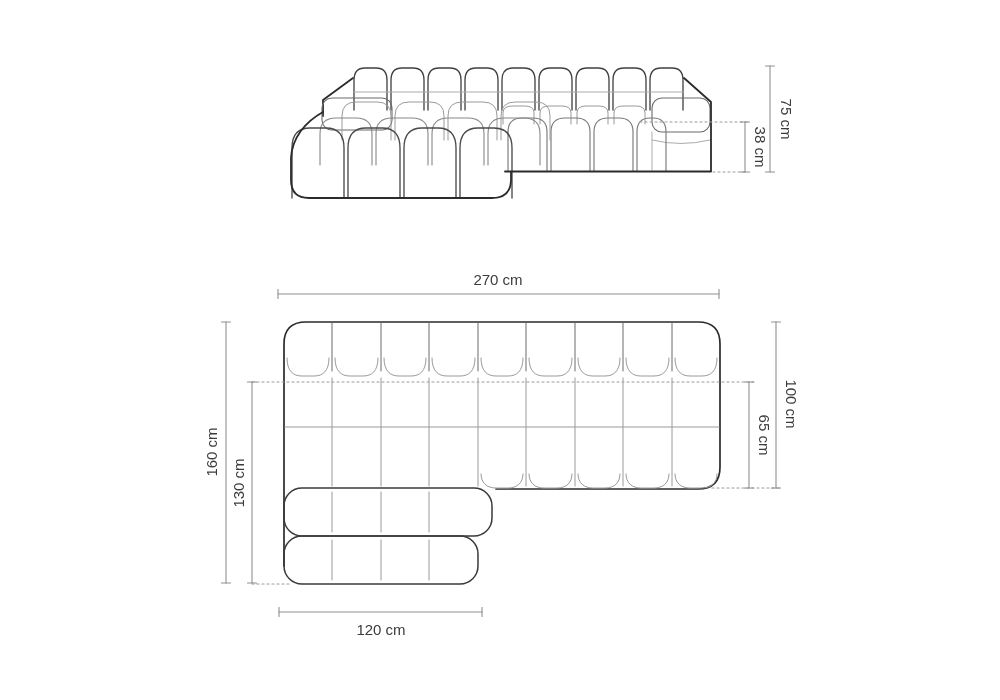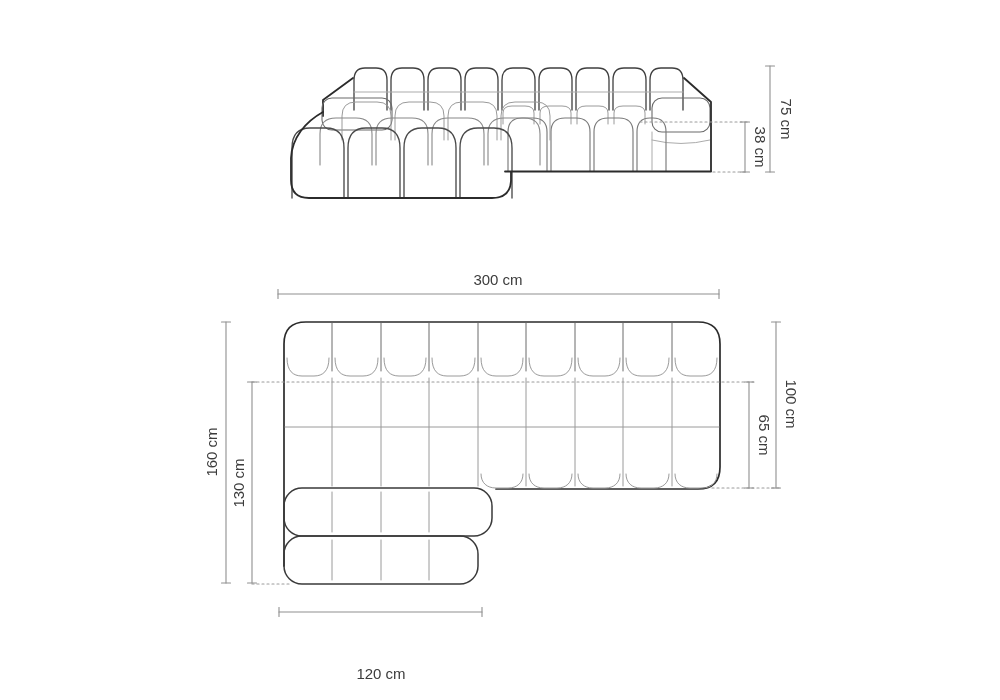--- a/index.html
+++ b/index.html
@@ -184,20 +184,20 @@
         <line x1="279" y1="612" x2="482" y2="612"></line>
         <line x1="279" y1="607.5" x2="279" y2="616.5"></line>
         <line x1="482" y1="607.5" x2="482" y2="616.5"></line>
       </g>
     </g>
   </svg>
 
   <div class="dim-label rot-cw" style="left:786px;top:119px;">75 cm</div>
   <div class="dim-label rot-cw" style="left:760px;top:147px;">38 cm</div>
 
-  <div class="dim-label" style="left:498px;top:279px;">300 cm</div>
+  <div class="dim-label" style="left:498px;top:279px;">270 cm</div>
   <div class="dim-label rot-ccw" style="left:211px;top:452px;">160 cm</div>
   <div class="dim-label rot-ccw" style="left:238px;top:483px;">130 cm</div>
   <div class="dim-label rot-cw" style="left:791px;top:404px;">100 cm</div>
   <div class="dim-label rot-cw" style="left:764px;top:435px;">65 cm</div>
-  <div class="dim-label" style="left:381px;top:629px;margin-top:44px;">120 cm</div>
+  <div class="dim-label" style="left:381px;top:629px;">120 cm</div>
 
 </div>
 
 </body></html>

